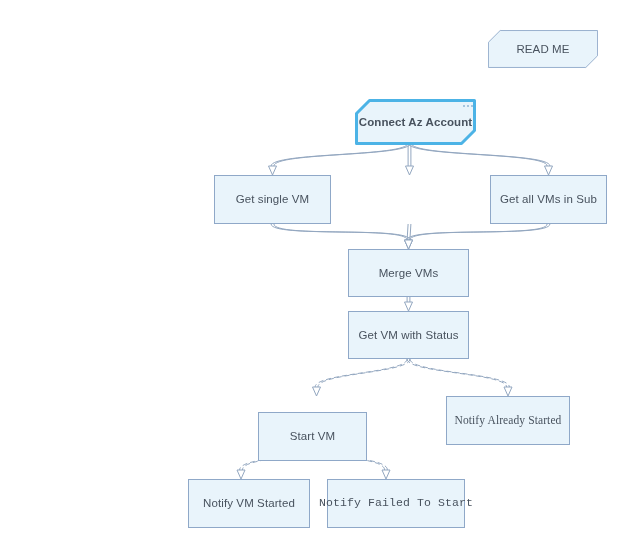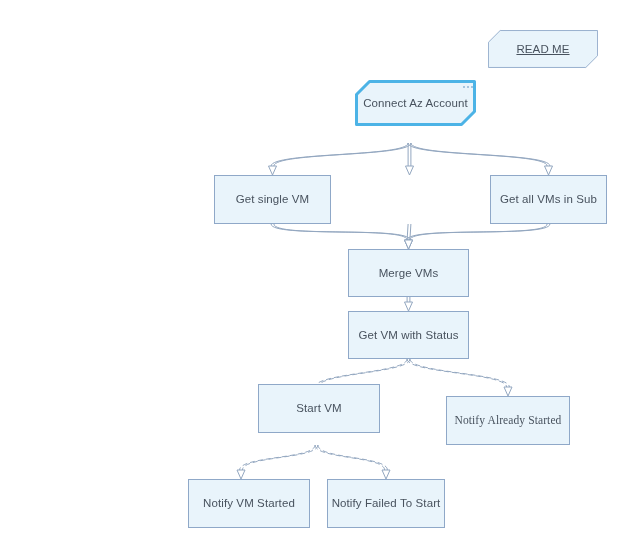--- a/index.html
+++ b/index.html
@@ -136,27 +136,27 @@
         <path d="M 315.1 445 C 315.1 459, 239.6 456, 239.6 470" fill="none" stroke="#93a7c0" stroke-width="1" stroke-dasharray="5 3"></path>
         <path d="M 317.9 445 C 317.9 459, 242.4 456, 242.4 470" fill="none" stroke="#93a7c0" stroke-width="1" stroke-dasharray="5 3"></path>
         <path d="M 237 470 L 245 470 L 241 479 Z" fill="#ffffff" stroke="#93a7c0" stroke-width="1" stroke-linejoin="miter"></path>
       </g>
       <g>
         <path d="M 315.1 445 C 315.1 459, 384.6 456, 384.6 470" fill="none" stroke="#93a7c0" stroke-width="1" stroke-dasharray="5 3"></path>
         <path d="M 317.9 445 C 317.9 459, 387.4 456, 387.4 470" fill="none" stroke="#93a7c0" stroke-width="1" stroke-dasharray="5 3"></path>
         <path d="M 382 470 L 390 470 L 386 479 Z" fill="#ffffff" stroke="#93a7c0" stroke-width="1" stroke-linejoin="miter"></path>
       </g>
     </svg>
-<div class="node chamfer" style="left: 488px; top: 28px; width: 110px; height: 42px; text-decoration: underline;">
+<div class="node chamfer" style="left: 488px; top: 28px; width: 110px; height: 42px;">
       <svg class="chamfer-bg" viewBox="0 0 122 42" width="122" height="42">
         <path d="M 13.5 0.5 L 121.5 0.5 L 121.5 28.5 L 108.5 41.5 L 0.5 41.5 L 0.5 13.5 Z" fill="#e9f4fb" stroke="#8fa8c8" stroke-width="1" stroke-linejoin="round"></path>
       </svg>
       <span class="node-label">READ ME</span>
     </div>
-    <div class="node chamfer" style="left: 349px; top: 80px; width: 133px; height: 46px;">
+    <div class="node chamfer" style="left: 349px; top: 99px; width: 133px; height: 46px; font-weight: bold;">
       <svg class="chamfer-bg" viewBox="0 0 121 46" width="121" height="46">
         <path d="M 14.5 1.5 L 119.5 1.5 L 119.5 31.5 L 106.5 44.5 L 1.5 44.5 L 1.5 14.5 Z" fill="#e9f4fb" stroke="#4cb3e6" stroke-width="3" stroke-linejoin="round"></path>
       </svg>
       <span class="node-label">Connect Az Account</span>
       <span class="ellipsis-badge">
         <i></i>
         <i></i>
         <i></i>
       </span>
     </div>
@@ -165,25 +165,25 @@
     </div>
     <div class="node" style="left: 490px; top: 175px; width: 117px; height: 49px;">
       <span class="node-label">Get all VMs in Sub</span>
     </div>
     <div class="node" style="left: 348px; top: 249px; width: 121px; height: 48px;">
       <span class="node-label">Merge VMs</span>
     </div>
     <div class="node" style="left: 348px; top: 311px; width: 121px; height: 48px;">
       <span class="node-label">Get VM with Status</span>
     </div>
-    <div class="node" style="left: 258px; top: 384px; width: 122px; height: 49px;">
+    <div class="node" style="left: 258px; top: 412px; width: 109px; height: 49px;">
       <span class="node-label">Start VM</span>
     </div>
     <div class="node" style="left: 446px; top: 396px; width: 124px; height: 49px; font-family: Liberation Serif, serif;">
       <span class="node-label">Notify Already Started</span>
     </div>
     <div class="node" style="left: 180px; top: 479px; width: 122px; height: 49px; margin-left: 8px;">
       <span class="node-label">Notify VM Started</span>
     </div>
-    <div class="node" style="left: 327px; top: 479px; width: 118px; height: 49px;">
+    <div class="node" style="left: 327px; top: 479px; width: 138px; height: 49px; font-family: Liberation Mono, monospace;">
       <span class="node-label">Notify Failed To Start</span>
     </div>
   </div>
 
 </body></html>

